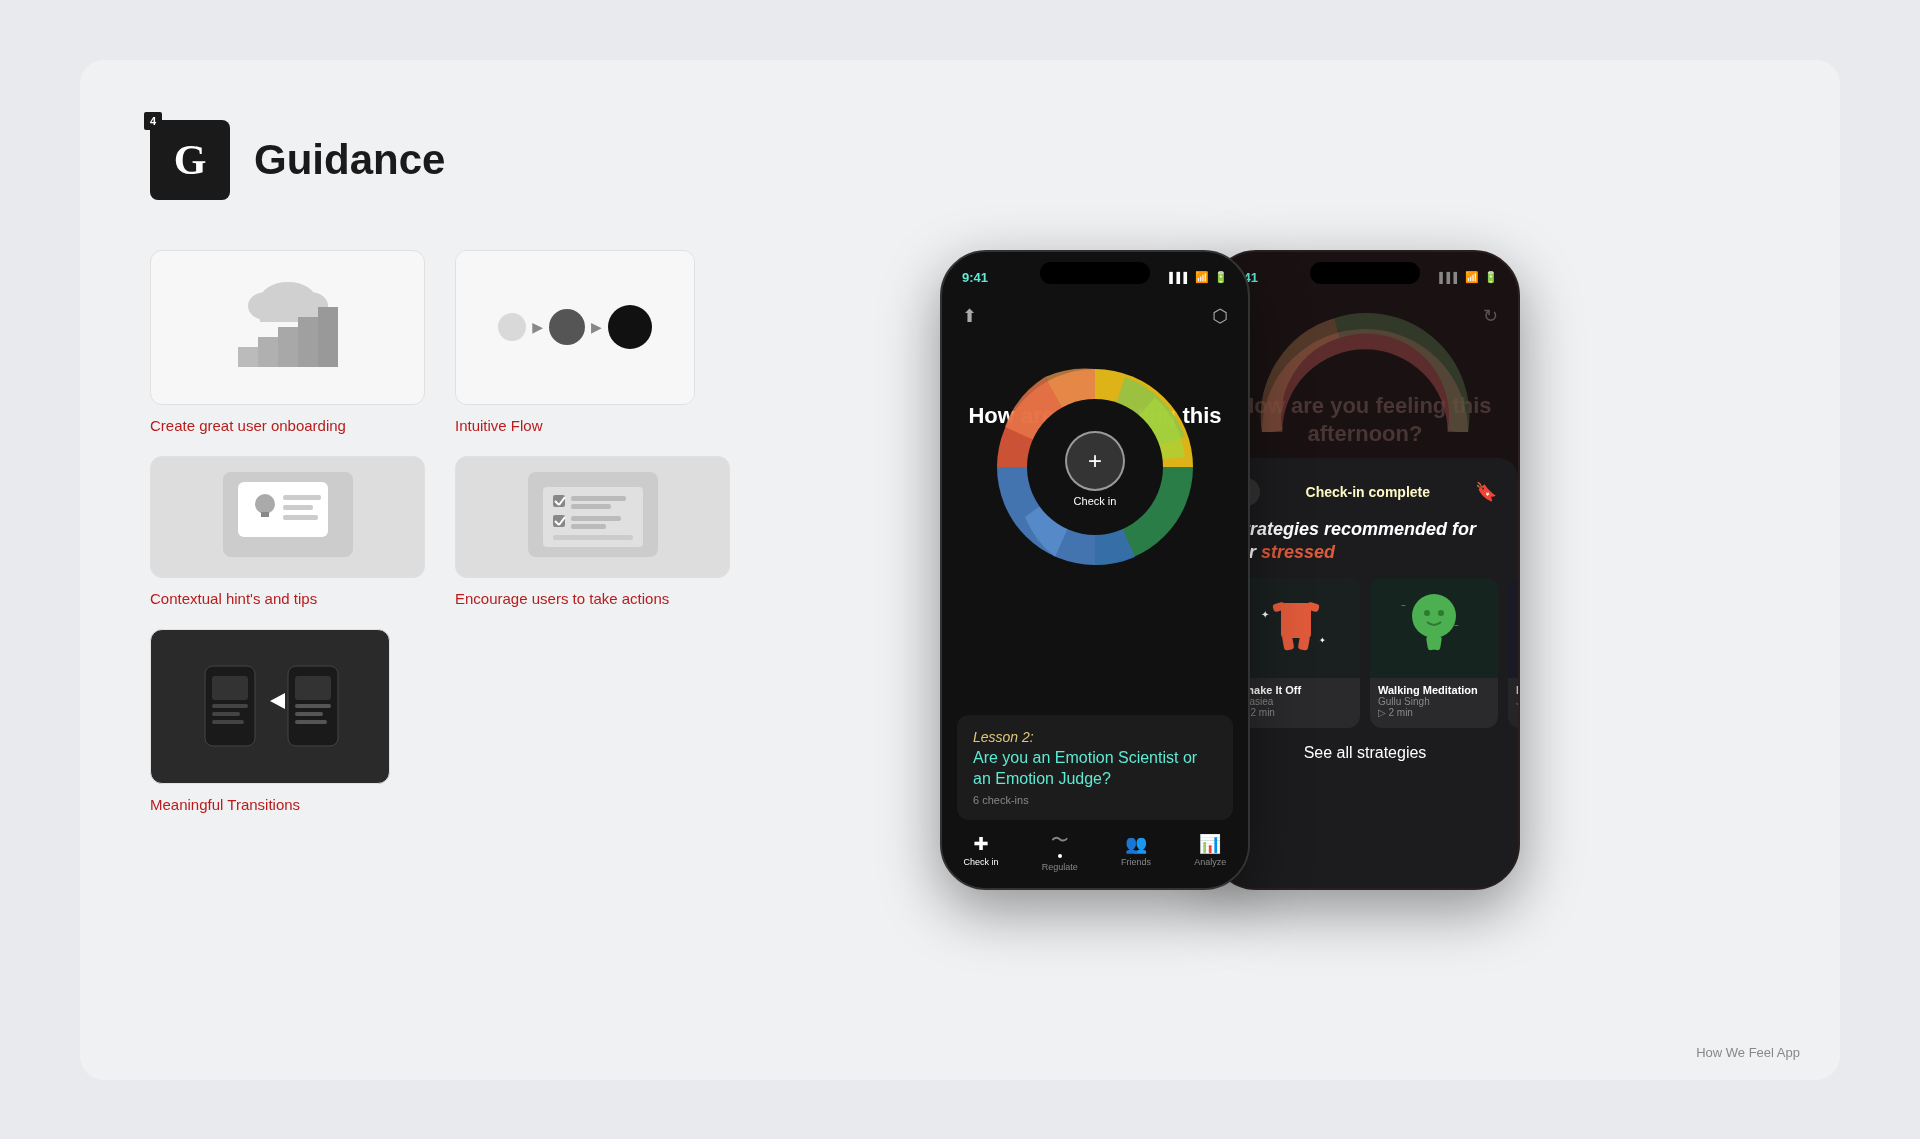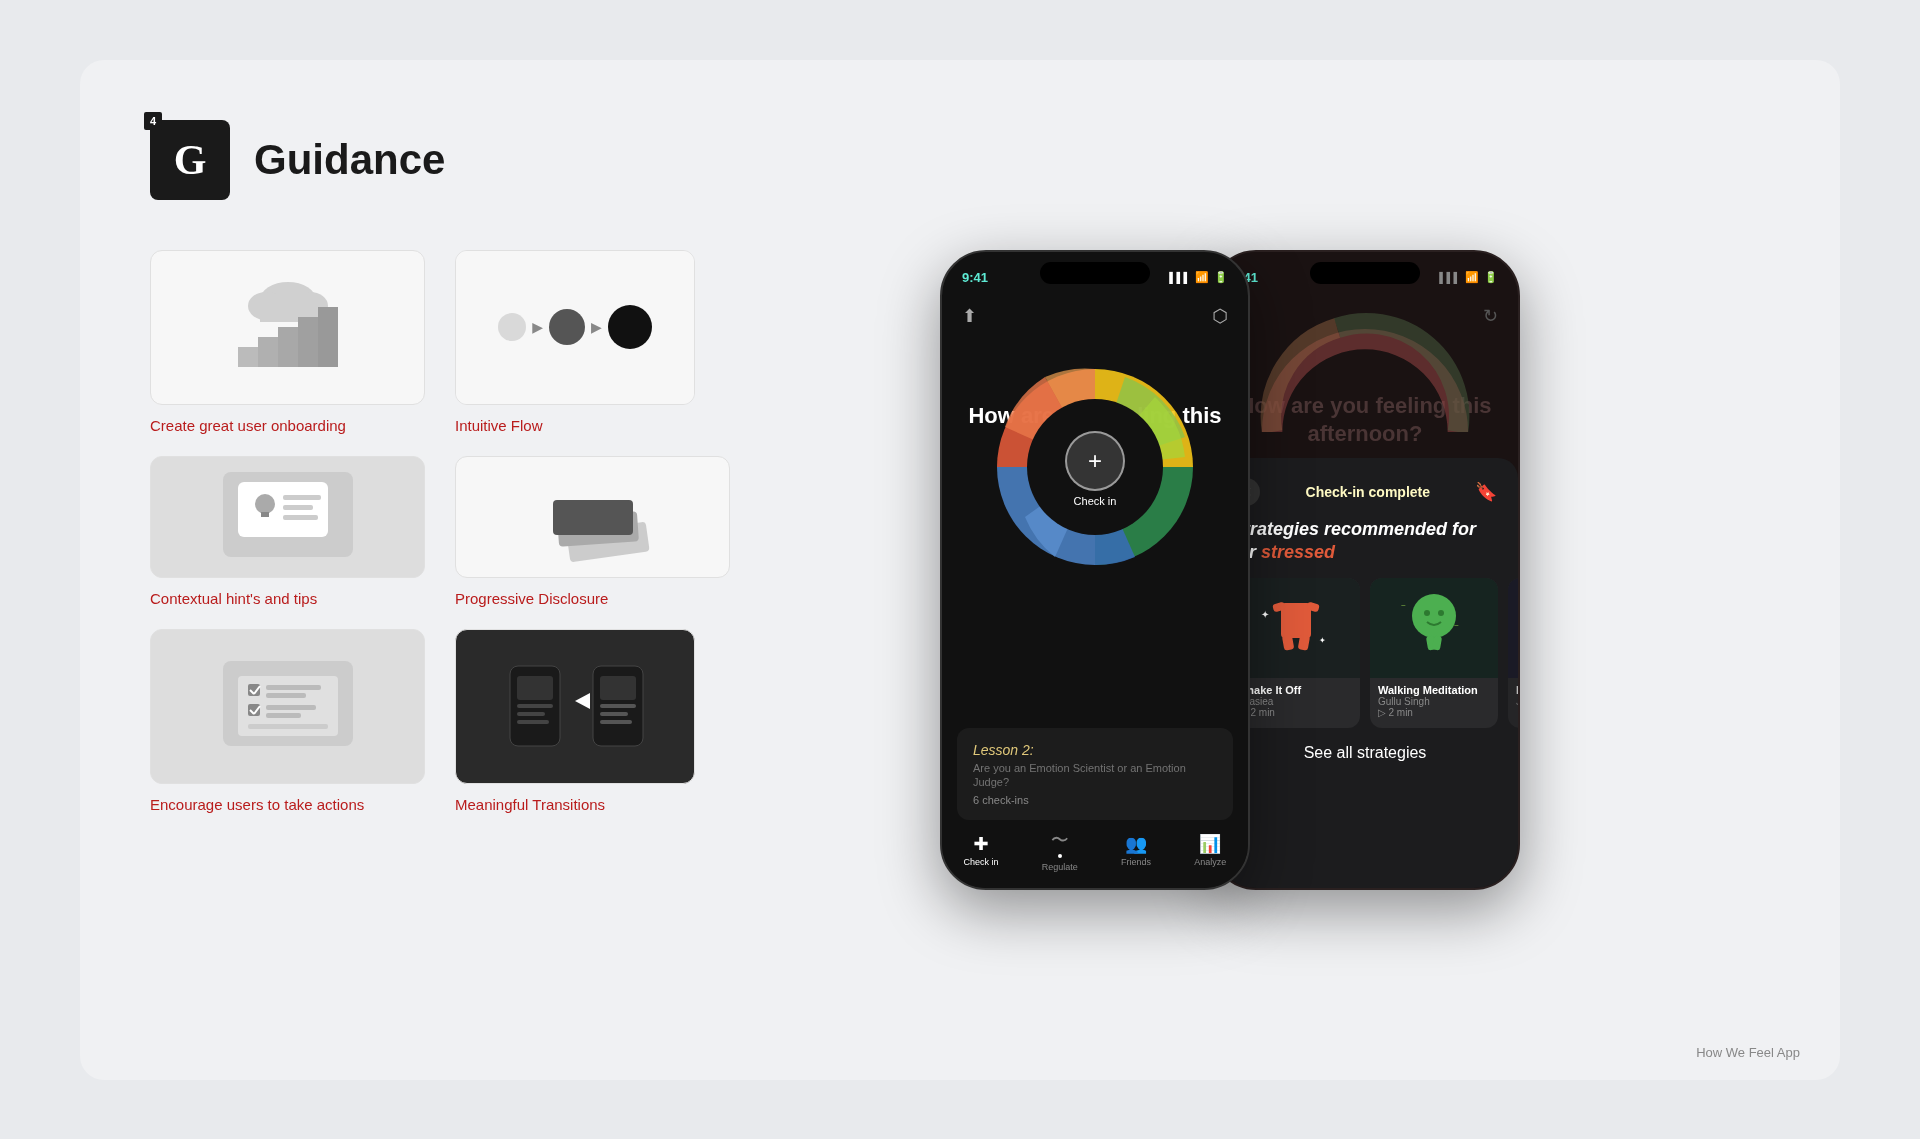--- a/index.html
+++ b/index.html
@@ -268,22 +268,22 @@
       border-radius: 12px;
       padding: 14px 16px;
     }
     .lesson-title {
       color: #e0c87a;
       font-size: 14px;
       font-style: italic;
       font-weight: 400;
     }
     .lesson-subtitle {
-      color: #737373;
-      font-size: 11px;
+      color: #5eead4;
+      font-size: 16px;
       margin-top: 3px;
       line-height: 1.3;
     }
     .lesson-meta {
       color: #888;
       font-size: 11px;
       margin-top: 4px;
     }
 
     
@@ -498,31 +498,20 @@
             <rect x="58" y="55" width="8" height="5" fill="#888"></rect>
 
             <rect x="80" y="38" width="38" height="5" rx="2" fill="#ccc"></rect>
             <rect x="80" y="48" width="30" height="5" rx="2" fill="#ccc"></rect>
             <rect x="80" y="58" width="35" height="5" rx="2" fill="#ccc"></rect>
           </svg>
         </div>
         <span class="card-label">Contextual hint's and tips</span>
       </div>
 
-      <div class="card-item">
-        <div class="card-image illus-progressive">
-          <svg width="160" height="110" viewBox="0 0 160 110">
-
-            <rect x="55" y="65" width="80" height="30" rx="4" fill="#ccc" transform="rotate(-8, 95, 80)"></rect>
-            <rect x="45" y="52" width="80" height="30" rx="4" fill="#aaa" transform="rotate(-4, 85, 67)"></rect>
-            <rect x="40" y="38" width="80" height="35" rx="4" fill="#555" transform="rotate(0, 80, 55)"></rect>
-          </svg>
-        </div>
-        <span class="card-label">Progressive Disclosure</span>
-      </div>
 
       <div class="card-item">
         <div class="card-image illus-encourage">
           <svg width="170" height="120" viewBox="0 0 170 120">
             <rect x="20" y="15" width="130" height="85" rx="8" fill="#ccc"></rect>
 
             <rect x="35" y="30" width="100" height="60" rx="4" fill="#e0e0e0"></rect>
 
             <rect x="45" y="38" width="12" height="12" rx="2" fill="#888"></rect>
             <line x1="47" y1="44" x2="51" y2="48" stroke="#fff" stroke-width="2"></line>

